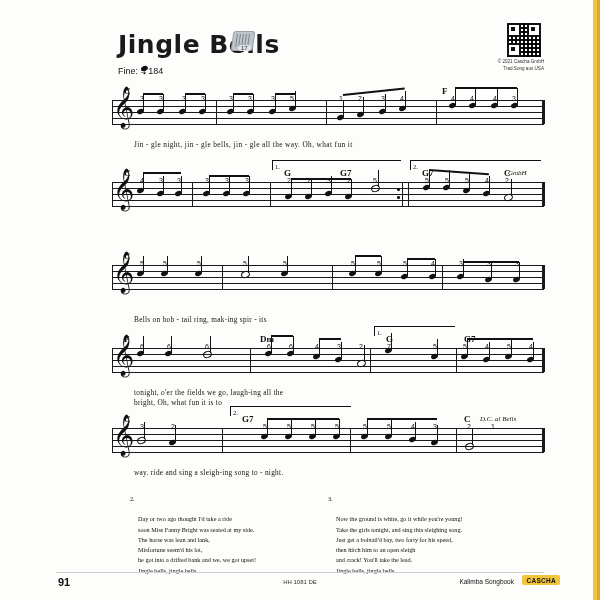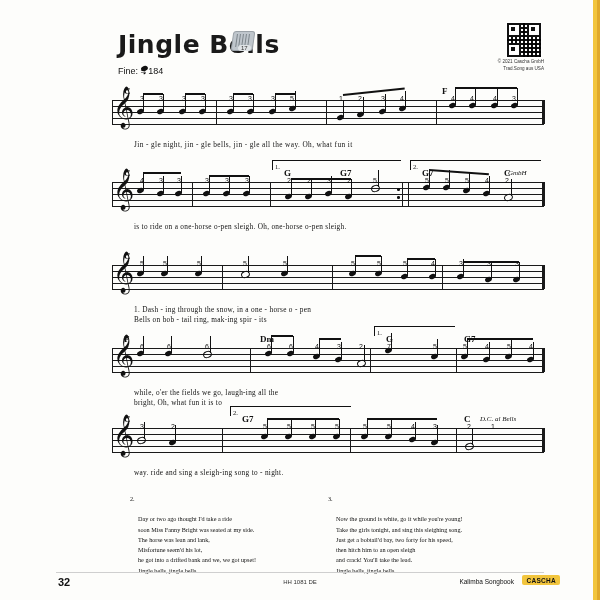--- a/index.html
+++ b/index.html
@@ -551,21 +551,20 @@
     <div class="note" style="left:371px; top:9px"></div>
       <div class="stem" style="left:377px; top:-6px"></div>
     <div class="note hollow" style="left:392px; top:12px"></div>
       <div class="stem" style="left:399px; top:-3px"></div>
     <div class="beam" style="left:31px;  top:-10px; width:38px"></div>
     <div class="beam" style="left:97px;  top:-7px; width:40px"></div>
     <div class="beam" style="left:179px; top:-4px; width:60px"></div>
     <div class="beam" style="left:317px; top:-13px; width:60px; transform:rotate(4deg); transform-origin:left"></div>
 
     <div class="textmark" style="left:396px; top:-13px">GmbH</div>
-    <div class="lyric" style="left:22px; top:40px; letter-spacing:0.3px">is to ride on a one-horse o-pen sleigh. Oh,      one-horse o-pen sleigh.</div>
   </div>
 
   <div class="system" style="top:265px; height:62px">
     <div class="staff">
       <div class="line" style="top:0"></div>
       <div class="line" style="top:6px"></div>
       <div class="line" style="top:12px"></div>
       <div class="line" style="top:18px"></div>
       <div class="line" style="top:24px"></div>
       <div class="clef">𝄞</div>
@@ -612,21 +611,20 @@
     <div class="note" style="left:345px; top:9px"></div>
       <div class="stem" style="left:351px; top:-6px"></div>
     <div class="note" style="left:373px; top:12px"></div>
       <div class="stem" style="left:379px; top:-3px"></div>
     <div class="note" style="left:401px; top:12px"></div>
       <div class="stem" style="left:407px; top:-3px"></div>
     <div class="beam" style="left:243px; top:-10px; width:26px"></div>
     <div class="beam" style="left:295px; top:-7px; width:28px"></div>
     <div class="beam" style="left:351px; top:-4px; width:56px"></div>
 
-    <div class="lyric" style="left:22px; top:40px; letter-spacing:0.3px">1. Dash - ing   through   the   snow,        in a   one - horse   o - pen</div>
     <div class="lyric2" style="left:22px; top:50px; letter-spacing:0.3px">Bells     on   bob - tail      ring,        mak-ing   spir - its</div>
   </div>
 
   <div class="system" style="top:348px; height:62px">
     <div class="staff">
       <div class="line" style="top:0"></div>
       <div class="line" style="top:6px"></div>
       <div class="line" style="top:12px"></div>
       <div class="line" style="top:18px"></div>
       <div class="line" style="top:24px"></div>
@@ -687,21 +685,21 @@
     <div class="note" style="left:371px; top:9px"></div>
       <div class="stem" style="left:377px; top:-6px"></div>
     <div class="note" style="left:393px; top:6px"></div>
       <div class="stem" style="left:399px; top:-9px"></div>
     <div class="note" style="left:415px; top:9px"></div>
       <div class="stem" style="left:421px; top:-6px"></div>
     <div class="beam" style="left:159px; top:-13px; width:22px"></div>
     <div class="beam" style="left:207px; top:-10px; width:22px"></div>
     <div class="beam" style="left:355px; top:-10px; width:66px"></div>
 
-    <div class="lyric" style="left:22px; top:40px; letter-spacing:0.3px">while,            o'er the fields we    go,            laugh-ing all the</div>
+    <div class="lyric" style="left:22px; top:40px; letter-spacing:0.3px">tonight,            o'er the fields we    go,            laugh-ing all the</div>
     <div class="lyric2" style="left:22px; top:50px; letter-spacing:0.3px">bright,      Oh, what fun it  is  to</div>
   </div>
 
   <div class="system" style="top:428px; height:62px">
     <div class="staff">
       <div class="line" style="top:0"></div>
       <div class="line" style="top:6px"></div>
       <div class="line" style="top:12px"></div>
       <div class="line" style="top:18px"></div>
       <div class="line" style="top:24px"></div>
@@ -778,17 +776,17 @@
       <span>Now the ground is white, go it while you're young!
 Take the girls tonight, and sing this sleighing song.
 Just get a bobtail'd bay, two forty for his speed,
 then hitch him to an open sleigh
 and crack! You'll take the lead.
 Jingle bells, jingle bells ...</span>
     </div>
   </div>
 
   <div class="footer-line"></div>
-  <div class="page-num">32</div>
+  <div class="page-num">91</div>
   <div class="footer-center">HH 1081 DE</div>
   <div class="footer-right">Kalimba Songbook</div>
   <div class="logo">CASCHA</div>
 </div>
 
 </body></html>

